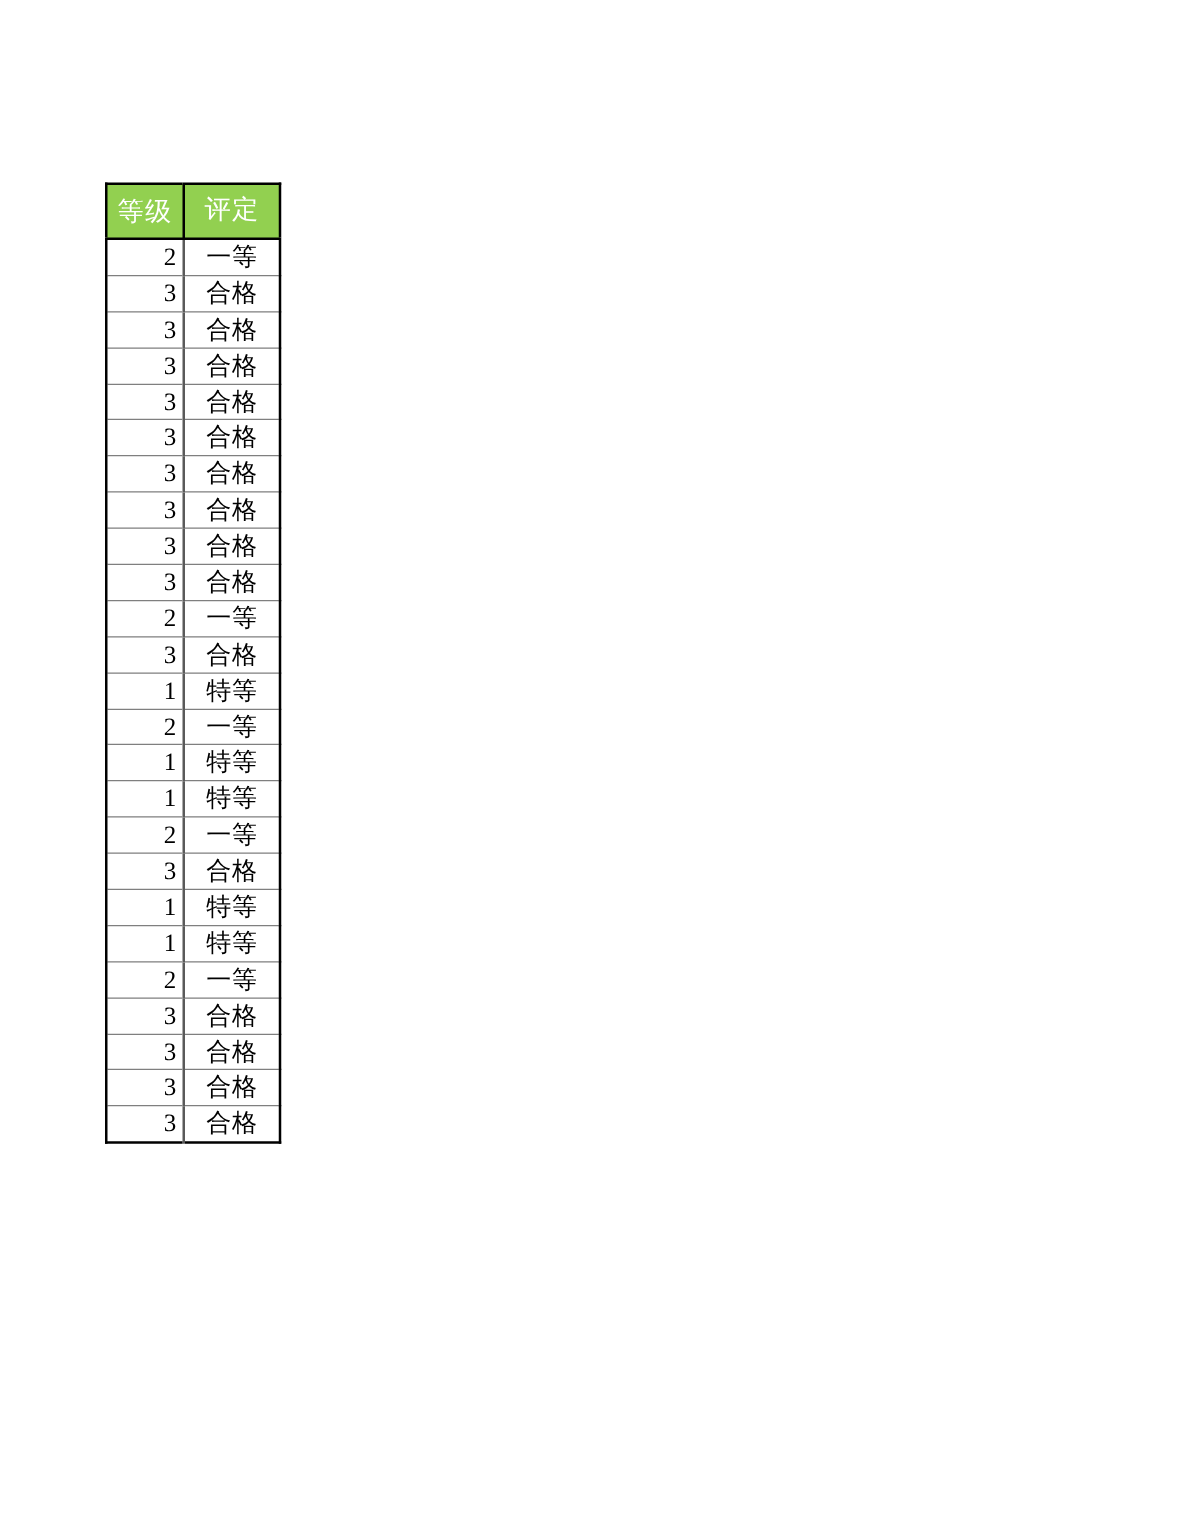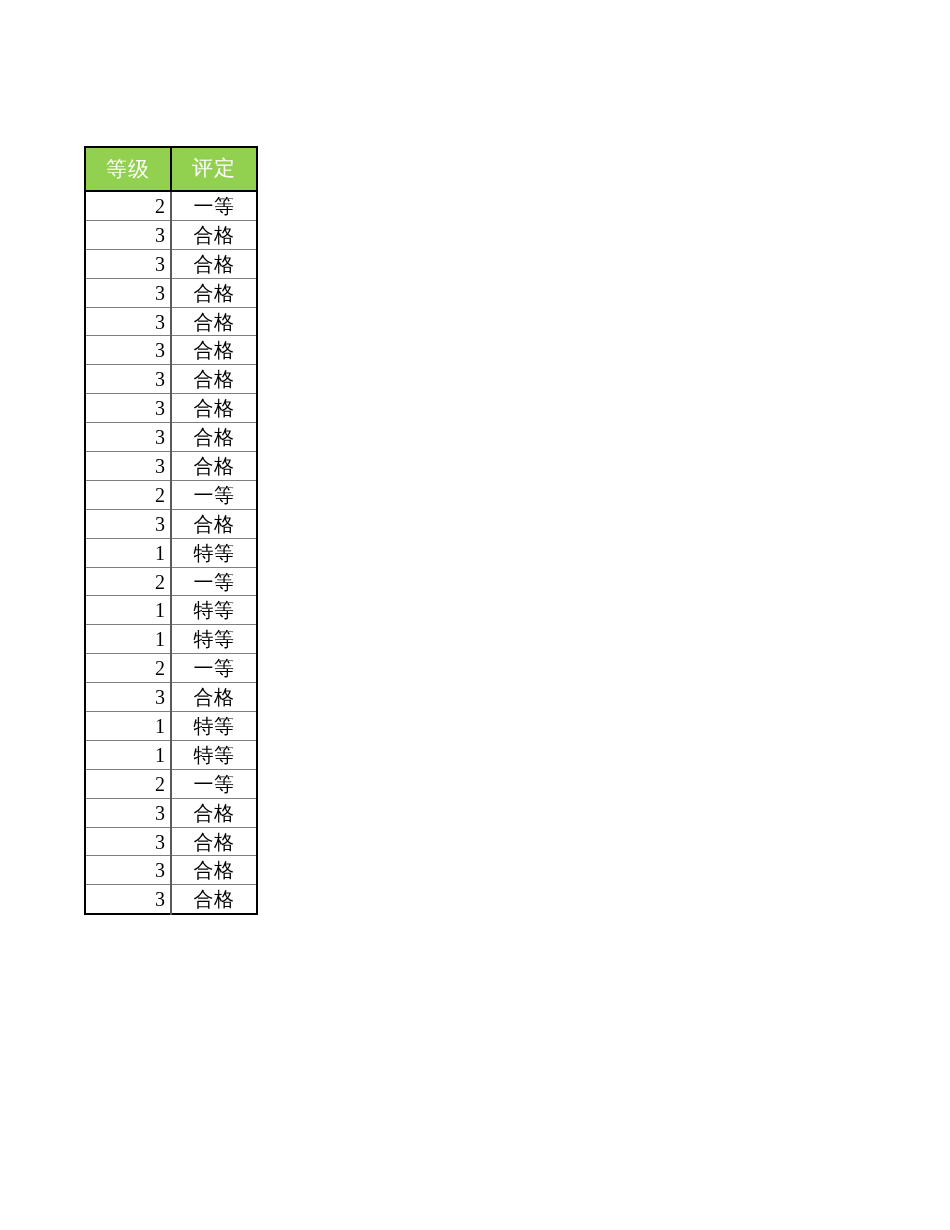--- a/index.html
+++ b/index.html
@@ -46,21 +46,21 @@
   
   table.grade-table thead th {
     height: 42px;
     background: #92d050;
     color: #ffffff;
     font-weight: normal;
     font-size: 21px;
     line-height: 1;
     text-align: center;
     vertical-align: middle;
-    padding: 0 20px;
+    padding: 0 8px;
     border-right: 2px solid #000000;
     border-bottom: 2px solid #000000;
     font-family: "Liberation Serif", "DejaVu Serif", serif;
     letter-spacing: 1px;
     white-space: nowrap;
   }
   table.grade-table thead th:last-child {
     border-right: none;
     font-family: Liberation Mono, monospace;
   }

